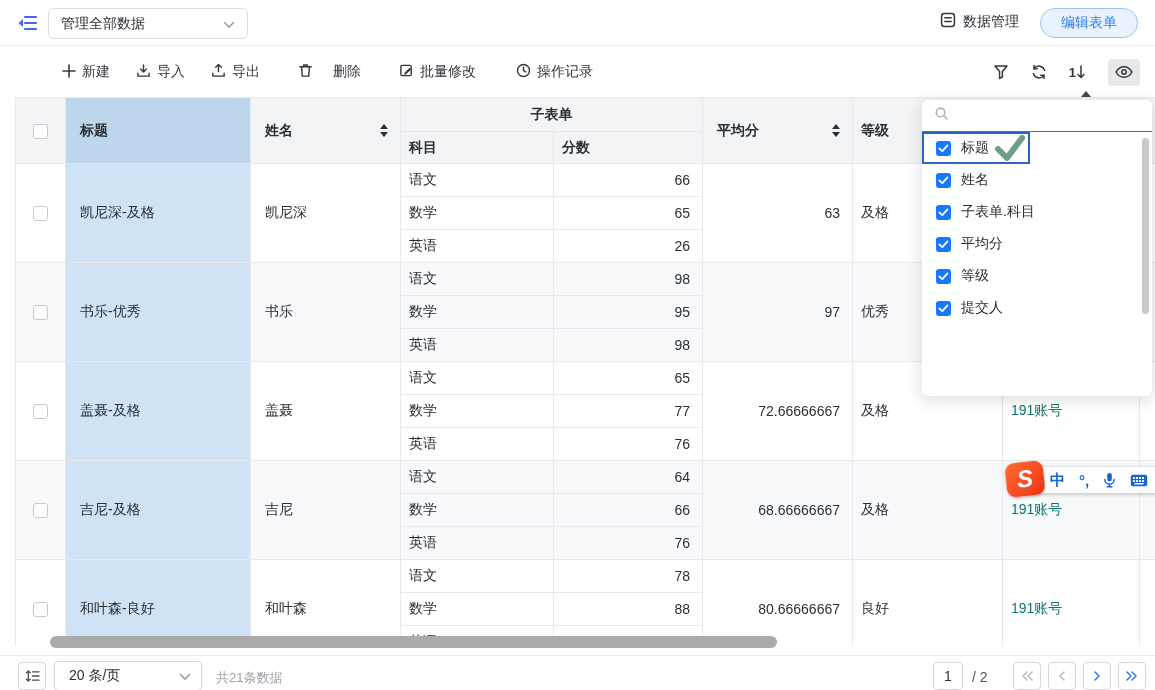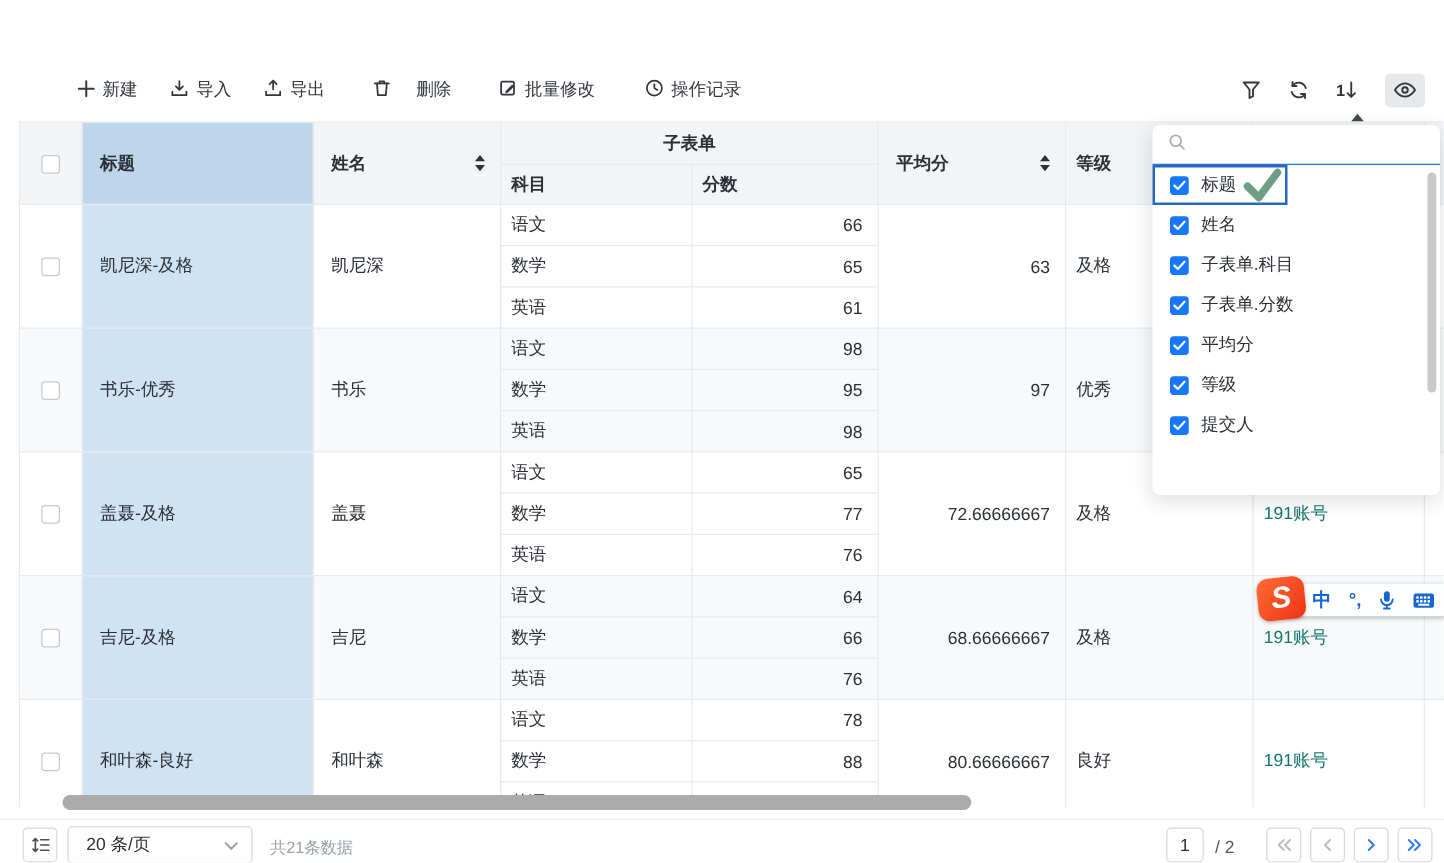--- a/index.html
+++ b/index.html
@@ -74,20 +74,44 @@
   .total-label { position:absolute; left:216px; top:13px; font-size:13px; color:#9aa0a6; }
   .page-input { position:absolute; left:933px; top:6px; width:30px; height:28px; border:1px solid #d5d8dc; border-radius:4px; display:flex; align-items:center; justify-content:center; font-size:14px; cursor:text; }
   .page-total { position:absolute; left:972px; top:13px; font-size:14px; color:#555; }
   .nav-btn { position:absolute; top:6px; width:28px; height:28px; border:1px solid #d5d8dc; border-radius:4px; display:flex; align-items:center; justify-content:center; cursor:pointer; background:#fff; }
 </style>
 </head>
 <body>
 
 <div class="screen">
 
+  <div class="topbar">
+    <span class="collapse-btn">
+      <svg width="20" height="16" viewBox="0 0 20 16">
+          <path d="M7 2h11M7 8h11M7 14h11" stroke="#4a66f0" stroke-width="2.2" stroke-linecap="round"></path>
+          <path d="M5 4L0.5 8L5 12z" fill="#4a66f0"></path>
+        </svg>
+    </span>
+    <div class="view-select">
+      <span class="lbl">管理全部数据</span>
+      <span><svg width="12" height="8" viewBox="0 0 12 8">
+            <path d="M1.5 1.5L6 6l4.5-4.5" fill="none" stroke="#9aa0a8" stroke-width="1.6" stroke-linecap="round"></path>
+          </svg></span>
+    </div>
+    <div class="dm-group">
+      <span><svg width="16" height="16" viewBox="0 0 16 16">
+            <rect x="1.6" y="1.6" width="12.8" height="12.8" rx="2.4" fill="none" stroke="#33373d" stroke-width="1.5"></rect>
+            <path d="M4.8 5.8h6.4M4.8 9.6h6.4" stroke="#33373d" stroke-width="1.5" stroke-linecap="round"></path>
+          </svg></span>
+      <span>数据管理</span>
+    </div>
+    <div class="pill-btn">
+      <span>编辑表单</span>
+    </div>
+  </div>
 
   <div class="toolbar">
     <div class="tb-left">
       <div class="tb-item">
         <span><svg width="14" height="14" viewBox="0 0 14 14">
               <path d="M7 1v12M1 7h12" stroke="#33373d" stroke-width="1.6" stroke-linecap="round"></path>
             </svg></span>
         <span>新建</span>
       </div>
       <div class="tb-item">
@@ -217,21 +241,21 @@
           <td class="pads" rowspan="3">及格</td>
           <td class="pads" rowspan="3"><a class="link"></a></td>
           <td rowspan="3"></td>
         </tr>
         <tr>
             <td class="pads">数学</td>
             <td class="num">65</td>
           </tr>
         <tr>
             <td class="pads">英语</td>
-            <td class="num">61</td>
+            <td class="num">26</td>
           </tr>
       </tbody>
 
       <tbody class="alt">
         <tr>
           <td class="c-check" rowspan="3"><span class="cbx"></span></td>
           <td class="c-title pad" rowspan="3">书乐-优秀</td>
           <td class="pad" rowspan="3">书乐</td>
           <td class="pads">语文</td>
           <td class="num">98</td>
@@ -350,28 +374,20 @@
           </span>
         <span>姓名</span>
       </div>
       <div class="cp-item">
         <span class="cbx-on">
             <svg width="11" height="9" viewBox="0 0 12 10">
               <path d="M1.5 5l3.2 3L10.5 1.5" fill="none" stroke="#fff" stroke-width="2" stroke-linecap="round" stroke-linejoin="round"></path>
             </svg>
           </span>
         <span>子表单.科目</span>
-      </div>
-      <div class="cp-item">
-        <span class="cbx-on">
-            <svg width="11" height="9" viewBox="0 0 12 10">
-              <path d="M1.5 5l3.2 3L10.5 1.5" fill="none" stroke="#fff" stroke-width="2" stroke-linecap="round" stroke-linejoin="round"></path>
-            </svg>
-          </span>
-        <span>子表单.分数</span>
       </div>
       <div class="cp-item">
         <span class="cbx-on">
             <svg width="11" height="9" viewBox="0 0 12 10">
               <path d="M1.5 5l3.2 3L10.5 1.5" fill="none" stroke="#fff" stroke-width="2" stroke-linecap="round" stroke-linejoin="round"></path>
             </svg>
           </span>
         <span>平均分</span>
       </div>
       <div class="cp-item">

